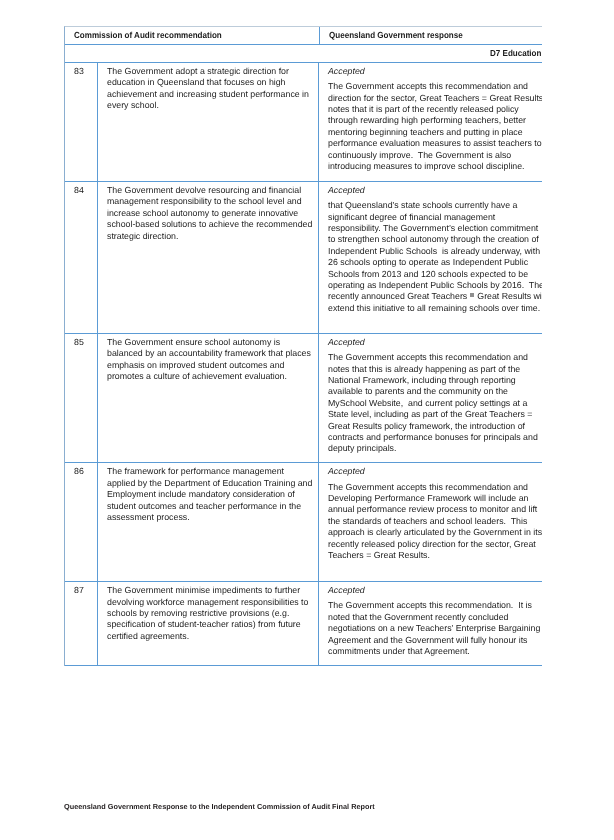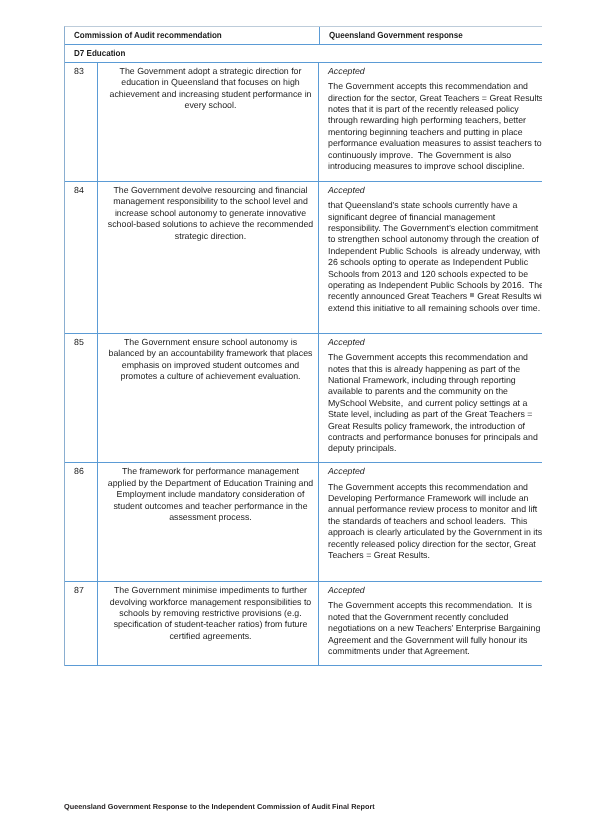--- a/index.html
+++ b/index.html
@@ -16,23 +16,23 @@
 
   .row { position:relative; display:flex; }
   .cell { position:relative; box-sizing:border-box; }
 
   
   .row { border-bottom:1px solid #5b9bd5; }
   .tbl { border-top:1px solid #bdccda; border-left:1px solid #8aaed0;
          border-right:1px solid #6b9acb; }
 
   .c-num  { width:33px; border-right:1px solid #5b9bd5; padding:3.4px 0 0 9px; }
-  .c-rec  { width:221px; border-right:1px solid #5b9bd5; padding:3.4px 4px 0 9px;text-align:center; }
+  .c-rec  { width:221px; border-right:1px solid #5b9bd5; padding:3.4px 4px 0 9px; }
   .c-resp { width:226px; padding:3.4px 4px 0 9px; }
-  .c-full { width:481px; padding:2.6px 0 0 9px; }
+  .c-full { width:481px; padding:2.6px 0 0 9px;text-align:right; }
   .c-hdr2 { width:226px; padding:3.0px 0 0 9px; }
   .c-hdr1 { width:255px; border-right:1px solid #5b9bd5; padding:3.0px 0 0 9px; }
 
   .txt { font-size:8.8px; line-height:11.42px; white-space:pre; will-change:opacity; }
   .bold { font-weight:bold; }
   .bold > span { display:inline-block; transform:scaleX(0.915); transform-origin:left top; will-change:opacity; }
   .ital { font-style:italic; }
   .boxglyph { display:inline-block; width:5.2px; height:0; position:relative;
               vertical-align:baseline; overflow:visible; font-size:0; line-height:0;
               will-change:opacity; }

